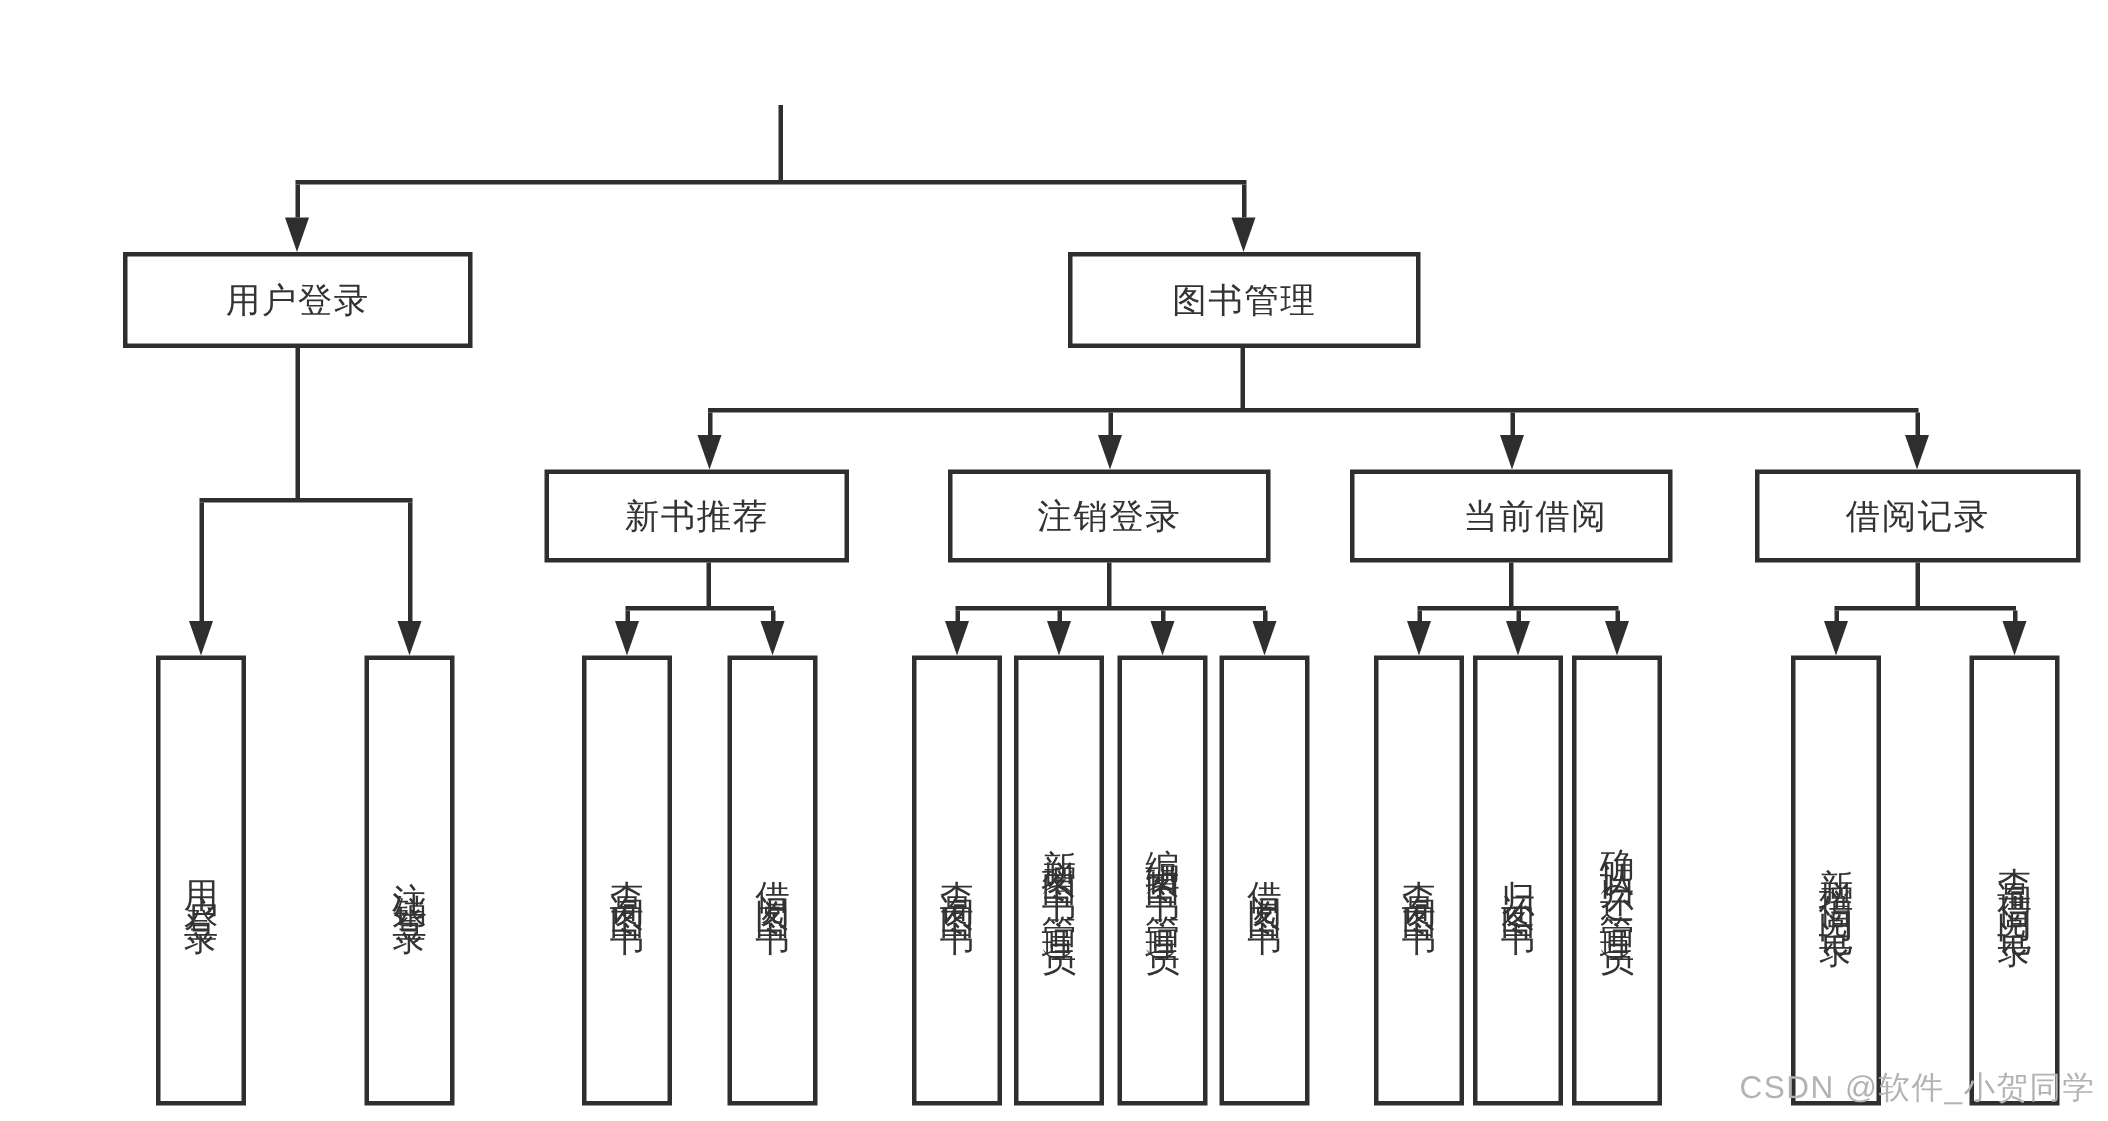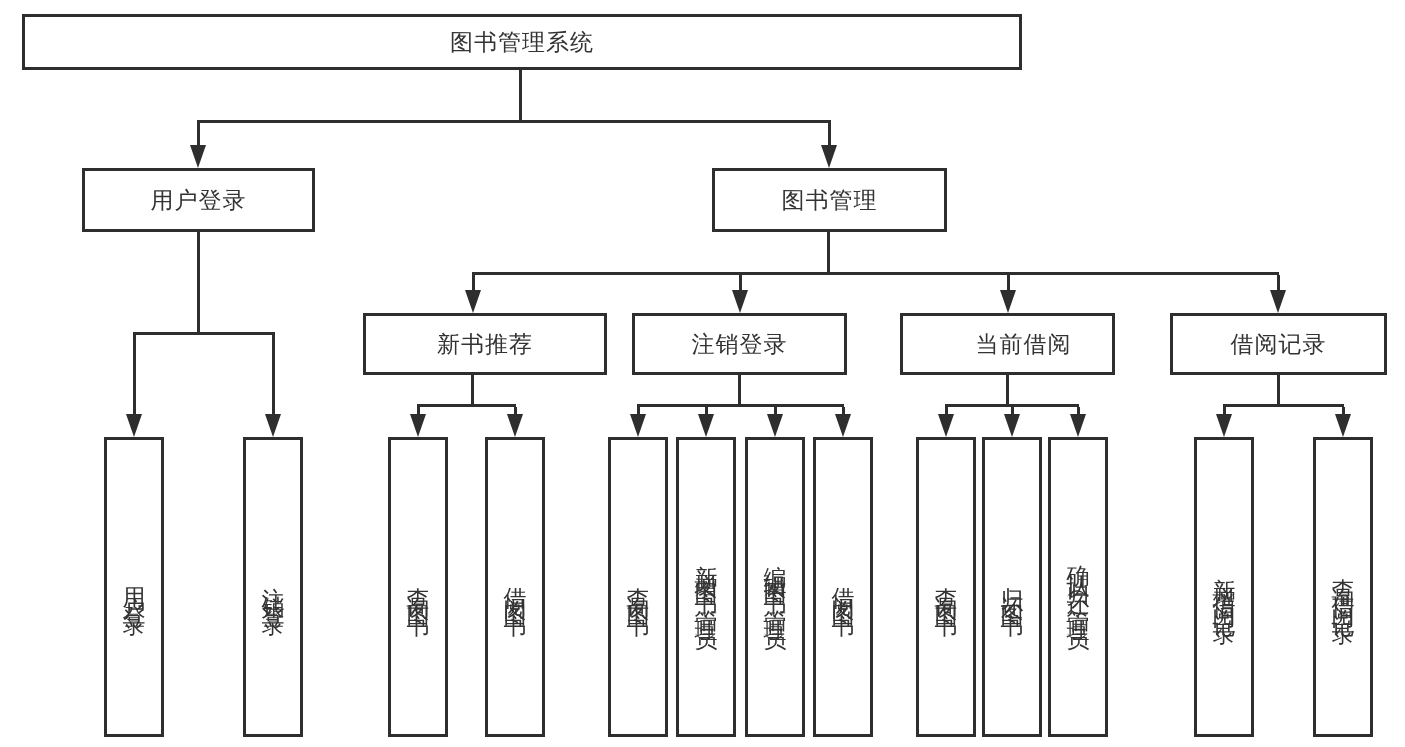--- a/index.html
+++ b/index.html
@@ -76,23 +76,20 @@
     color: var(--wm);
     letter-spacing: 1px;
     white-space: nowrap;
   }
 </style>
 </head>
 <body>
 
 <div class="canvas">
 
-  <div class="node" style="left:22px; top:14px; width:1000px; height:56px;">
-    <span>图书管理系统</span>
-  </div>
 
   <div class="v-line" style="left:519px; top:70px; height:51px;"></div>
   <div class="h-line" style="left:197px; top:120px; width:634px;"></div>
   <div class="arrow" style="left:198px; top:123px; height:45px;">
     <div class="stem"></div>
     <div class="tri"></div>
   </div>
   <div class="arrow" style="left:829px; top:123px; height:45px;">
     <div class="stem"></div>
     <div class="tri"></div>
@@ -128,21 +125,21 @@
   </div>
   <div class="arrow" style="left:1008px; top:275px; height:38px;">
     <div class="stem"></div>
     <div class="tri"></div>
   </div>
   <div class="arrow" style="left:1278px; top:275px; height:38px;">
     <div class="stem"></div>
     <div class="tri"></div>
   </div>
 
-  <div class="node" style="left:363px; top:313px; width:244px; height:62px;">
+  <div class="node" style="left:363px; top:313px; width:203px; height:62px;">
     <span>新书推荐</span>
   </div>
   <div class="node" style="left:632px; top:313px; width:215px; height:62px;">
     <span>注销登录</span>
   </div>
   <div class="node" style="left:900px; top:313px; width:215px; height:62px;padding-left:32px;">
     <span>当前借阅</span>
   </div>
   <div class="node" style="left:1170px; top:313px; width:217px; height:62px;">
     <span>借阅记录</span>
@@ -241,14 +238,15 @@
     <span class="vtext">确认归还（管理员）</span>
   </div>
 
   <div class="leaf" style="left:1194px;">
     <span class="vtext">新增借阅记录</span>
   </div>
   <div class="leaf" style="left:1313px;">
     <span class="vtext">查询借阅记录</span>
   </div>
 
+  <div class="watermark">CSDN @软件_小贺同学</div>
 
 </div>
 
 </body></html>

